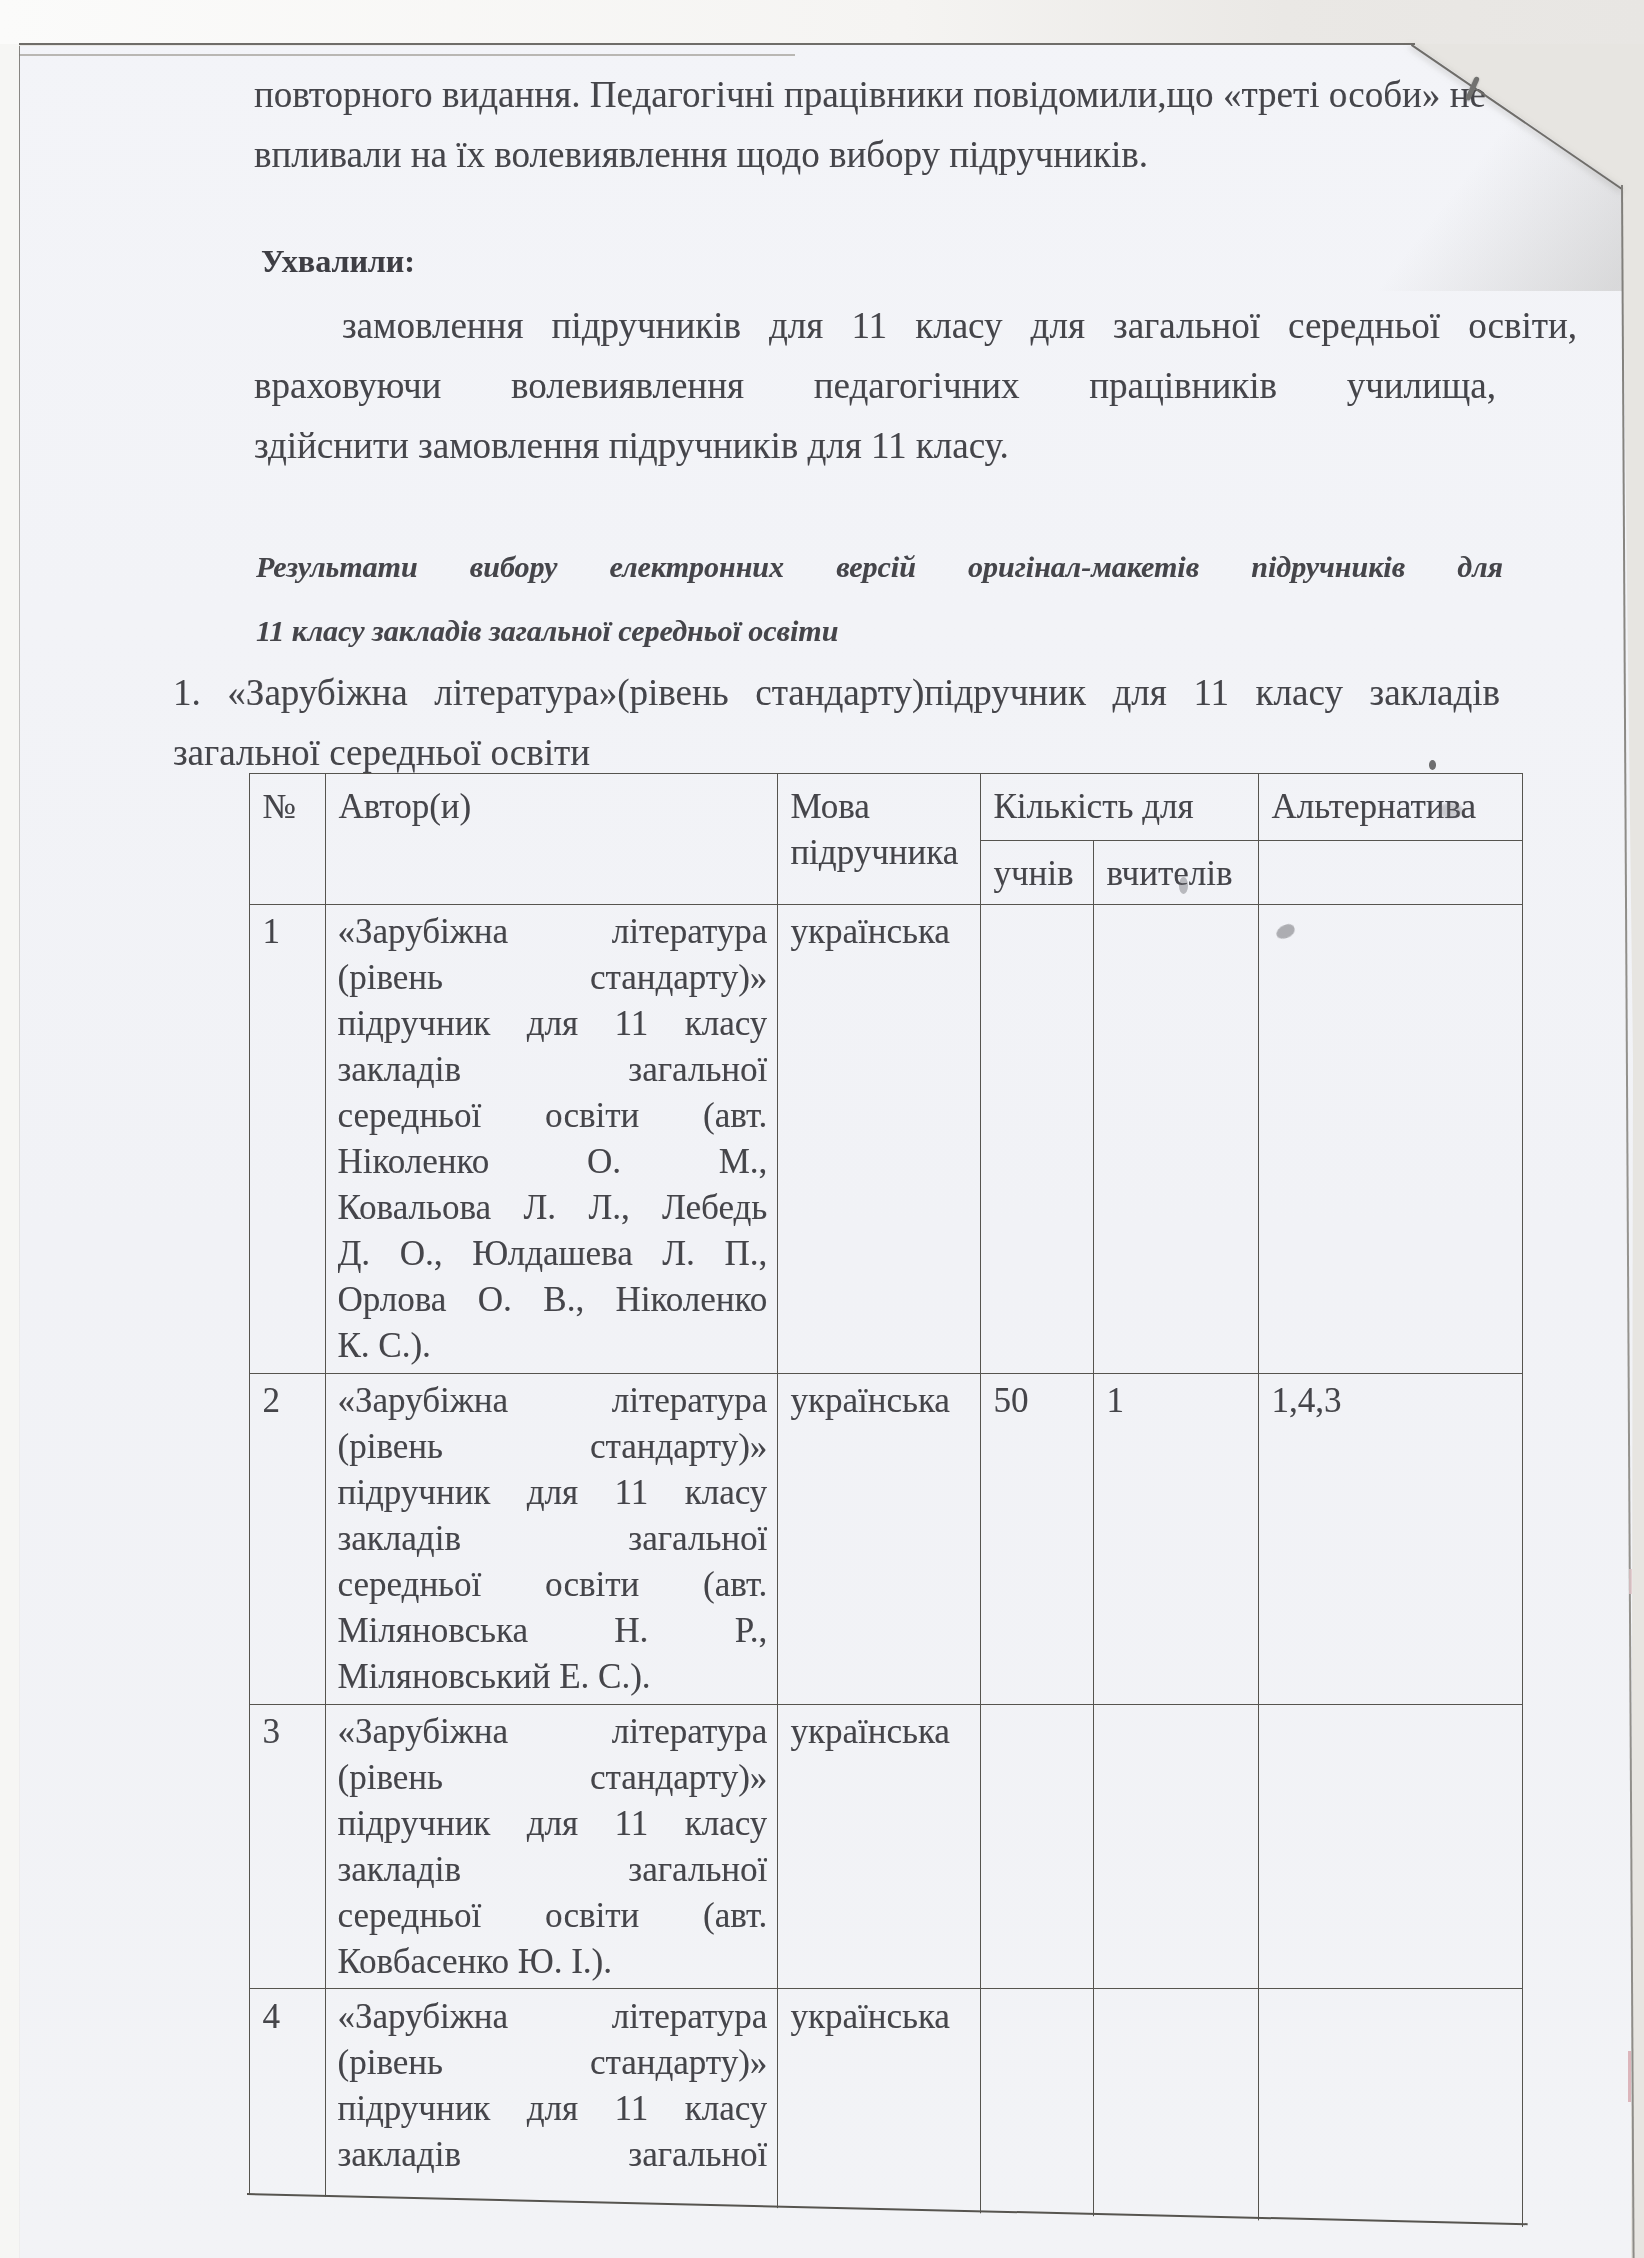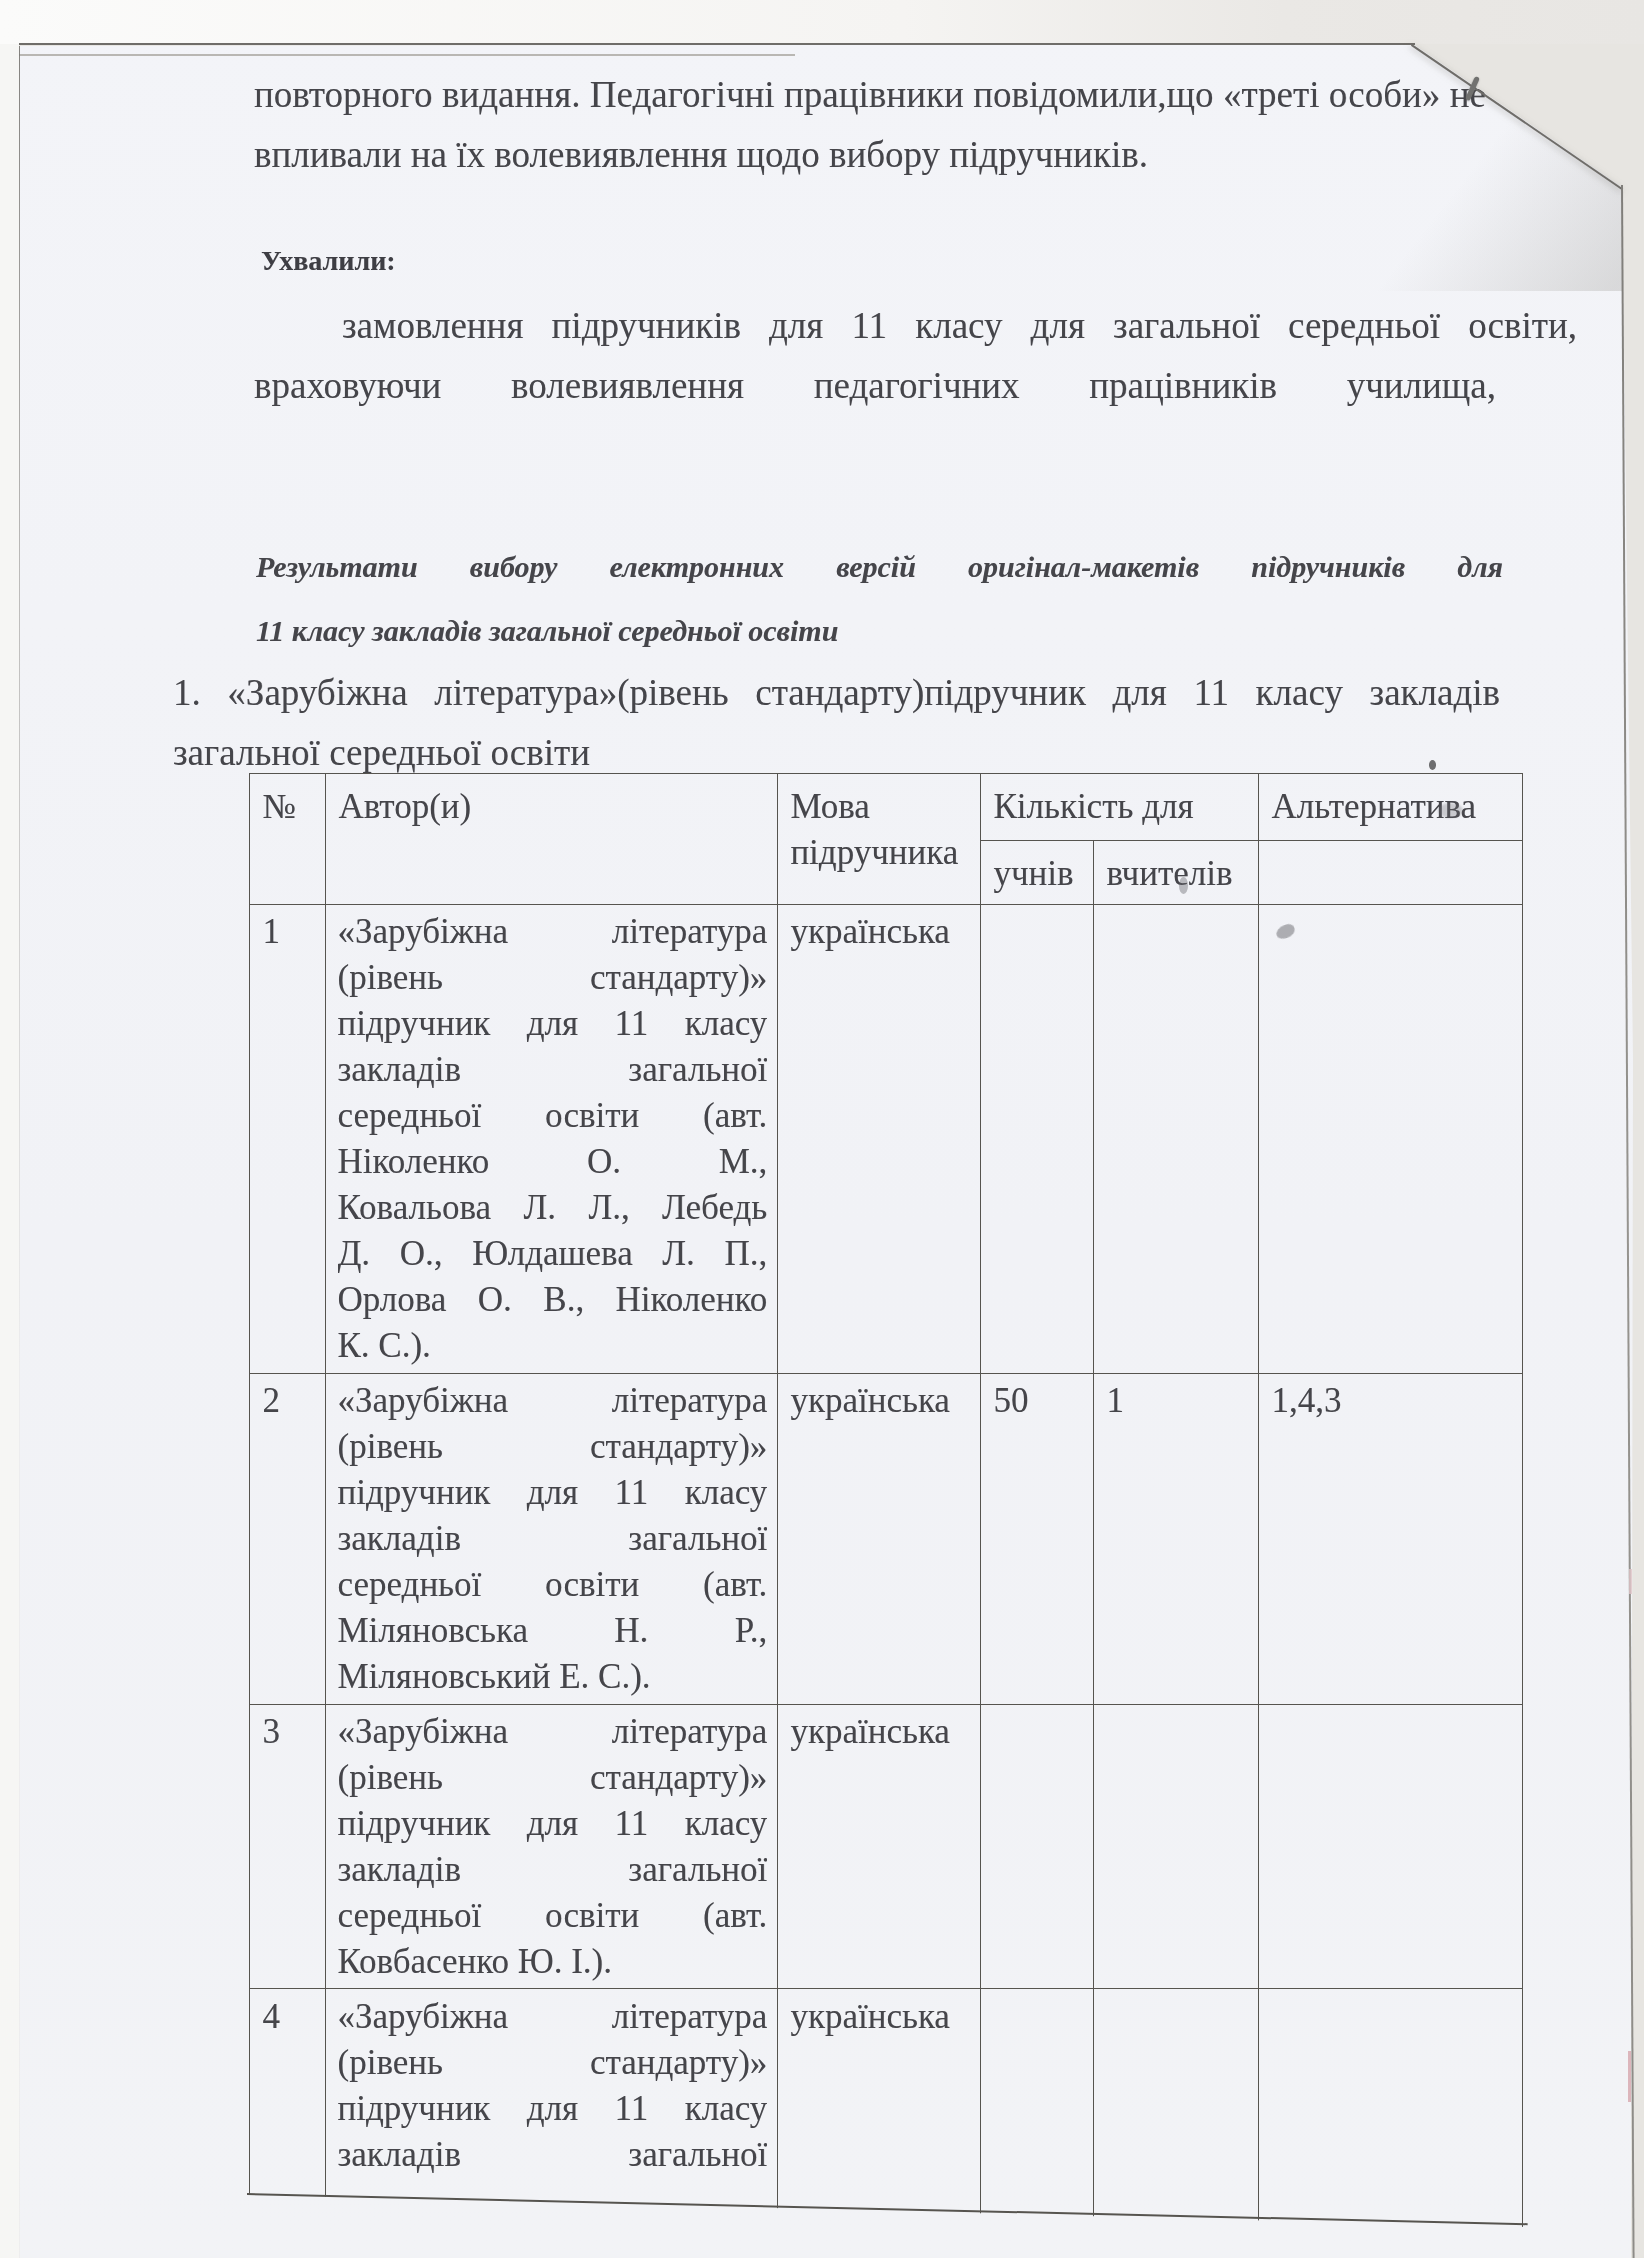--- a/index.html
+++ b/index.html
@@ -32,21 +32,21 @@
   
   .speck1{position:absolute;left:1429px;top:760px;width:7px;height:9.7px;background:#4c4c4e;border-radius:50%;opacity:0.8;}
   .speck2{position:absolute;left:1438px;top:803px;width:25px;height:15px;background:#6e6e73;border-radius:50%;opacity:0.30;filter:blur(0.9px);}
   .speck3{position:absolute;left:1276px;top:925px;width:19.4px;height:13.2px;background:#5a5a5f;border-radius:60% 40% 55% 45%;opacity:0.45;transform:rotate(-18deg);filter:blur(0.4px);}
   .speck4{position:absolute;left:1179px;top:877px;width:8.8px;height:17px;background:#64646a;border-radius:50%;opacity:0.4;filter:blur(0.4px);}
   
   .tblock{position:absolute;font-size:37px;line-height:60px;}
   .jline{width:100%;text-align:justify;text-align-last:justify;white-space:normal;height:60px;}
   .jl-last{text-align-last:left;}
   .p-intro{left:254px;top:65px;width:1232px;}
-  .h-decided{left:261px;top:231px;font-weight:bold;font-size:28px;color:#3e3e44;}
+  .h-decided{left:261px;top:231px;font-weight:bold;font-size:32px;color:#3e3e44;}
   .p-decided{left:254px;top:296px;width:1242px;}
   .p-decided .jline:nth-child(1){padding-left:88px;width:1235px;}
   .h-results{left:256px;top:535px;width:1247px;font-weight:bold;font-style:italic;font-size:30px;}
   .h-results .jline{line-height:64px;height:64px;}
   .p-item1{left:173px;top:663px;width:1327px;}
   
   .table-zone{position:absolute;left:249px;top:773px;width:1276px;height:1459px;overflow:hidden;
     clip-path:polygon(0 0,1276px 0,1276px 1454px,0 1422px);}
   table{border-collapse:collapse;width:1272px;table-layout:fixed;}
   col.c1{width:76px;}col.c2{width:452px;}col.c3{width:203px;}col.c4{width:113px;}col.c5{width:165px;}col.c6{width:264px;}
@@ -82,20 +82,21 @@
       <div class="tblock p-intro">
           <div class="jline">повторного видання. Педагогічні працівники повідомили,що «треті особи» не</div>
           <div class="jline jl-last">впливали на їх волевиявлення щодо вибору підручників.</div>
         </div>
 
       <div class="tblock h-decided">Ухвалили:</div>
 
       <div class="tblock p-decided">
           <div class="jline">замовлення підручників для 11 класу для загальної середньої освіти,</div>
           <div class="jline">враховуючи волевиявлення педагогічних працівників училища,</div>
+          <div class="jline jl-last">здійснити  замовлення підручників для 11 класу.</div>
         </div>
 
       <div class="tblock h-results">
           <div class="jline">Результати вибору електронних версій оригінал-макетів підручників для</div>
           <div class="jline jl-last">11 класу закладів загальної середньої освіти</div>
         </div>
 
       <div class="tblock p-item1">
           <div class="jline">1. «Зарубіжна література»(рівень стандарту)підручник для 11 класу закладів</div>
           <div class="jline jl-last">загальної середньої освіти</div>

